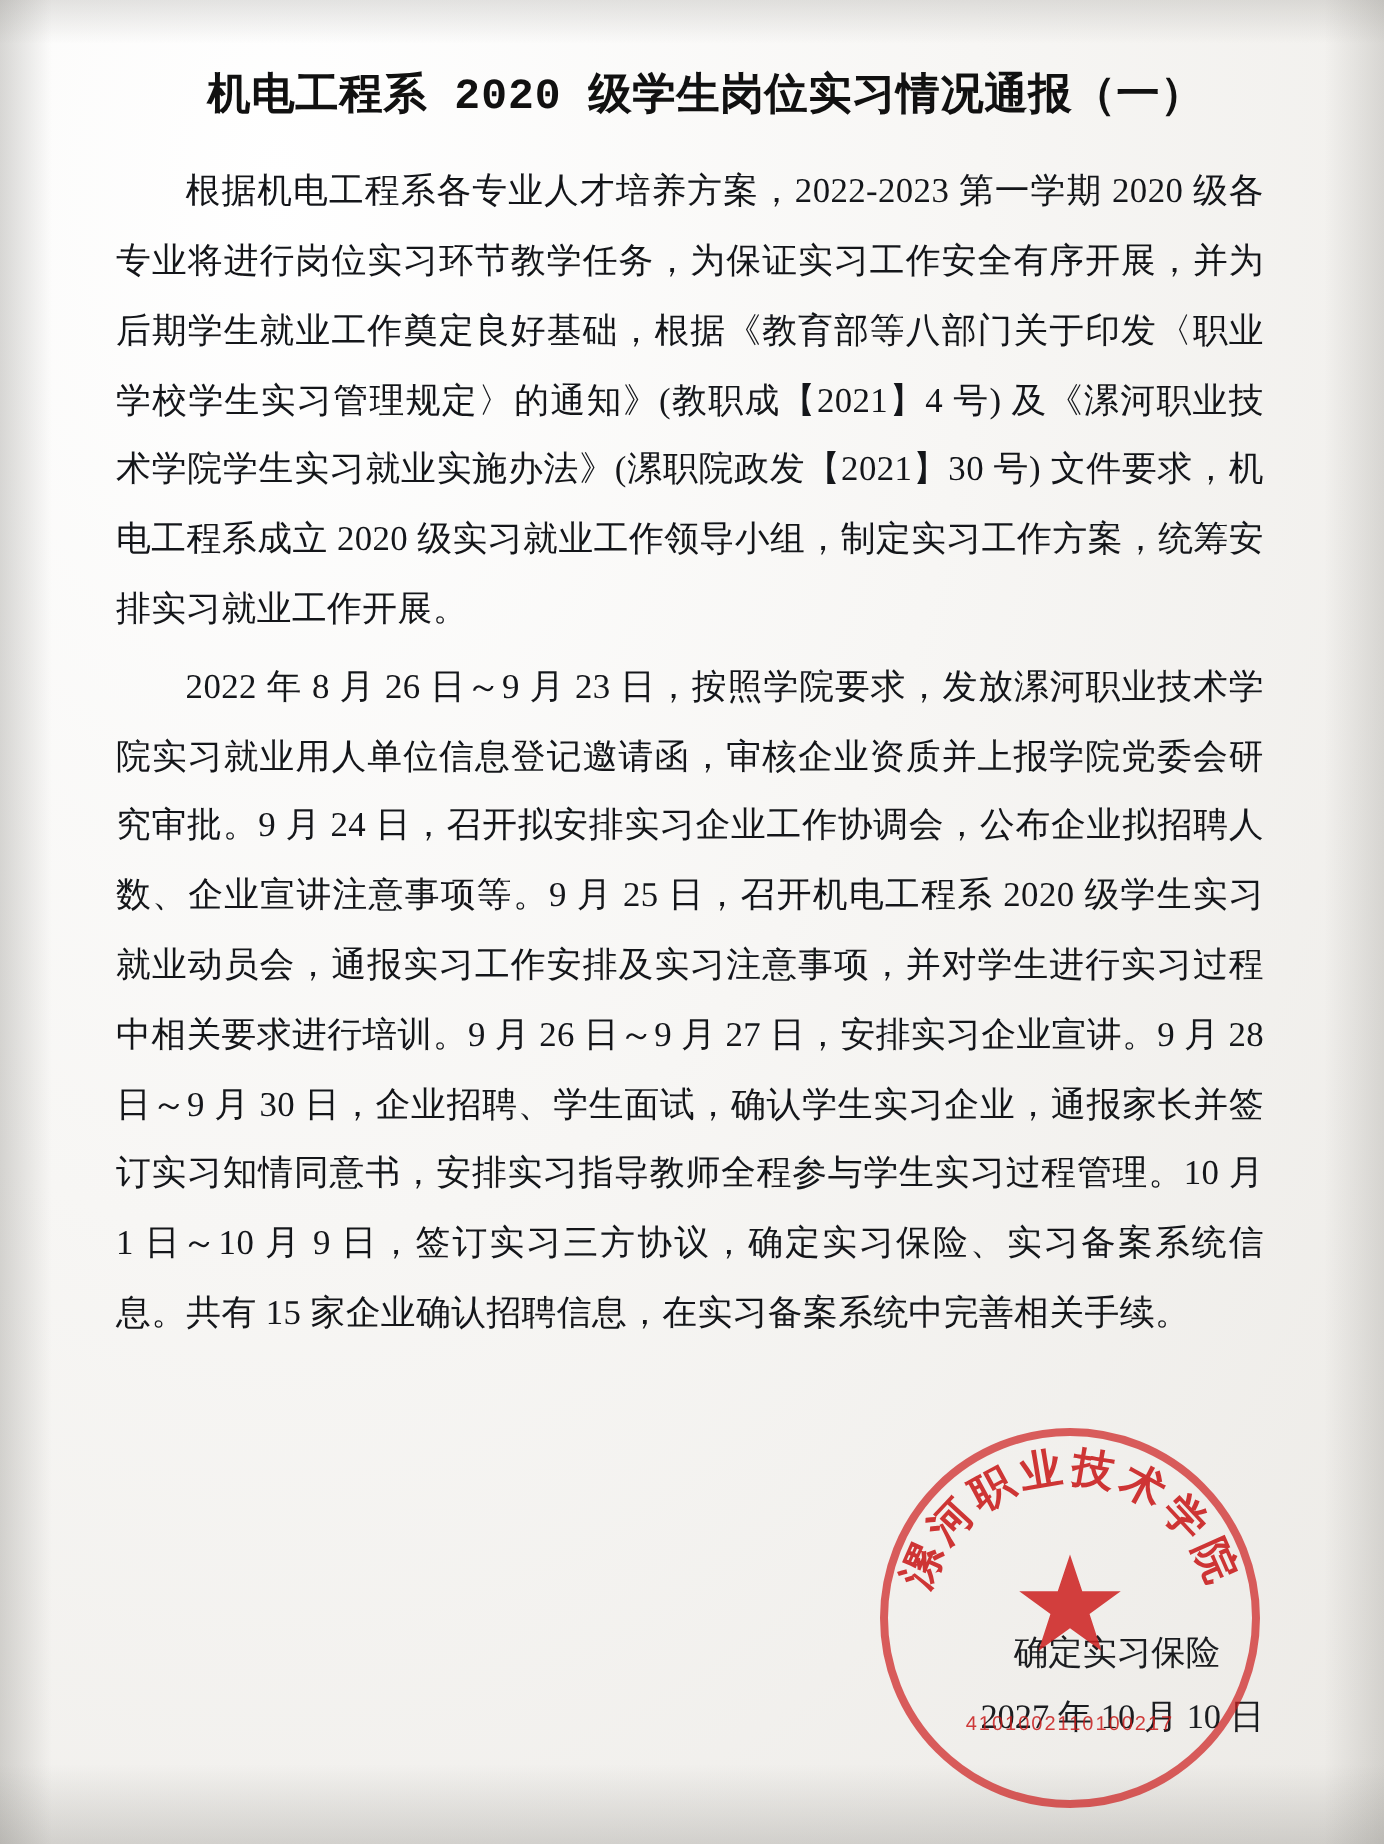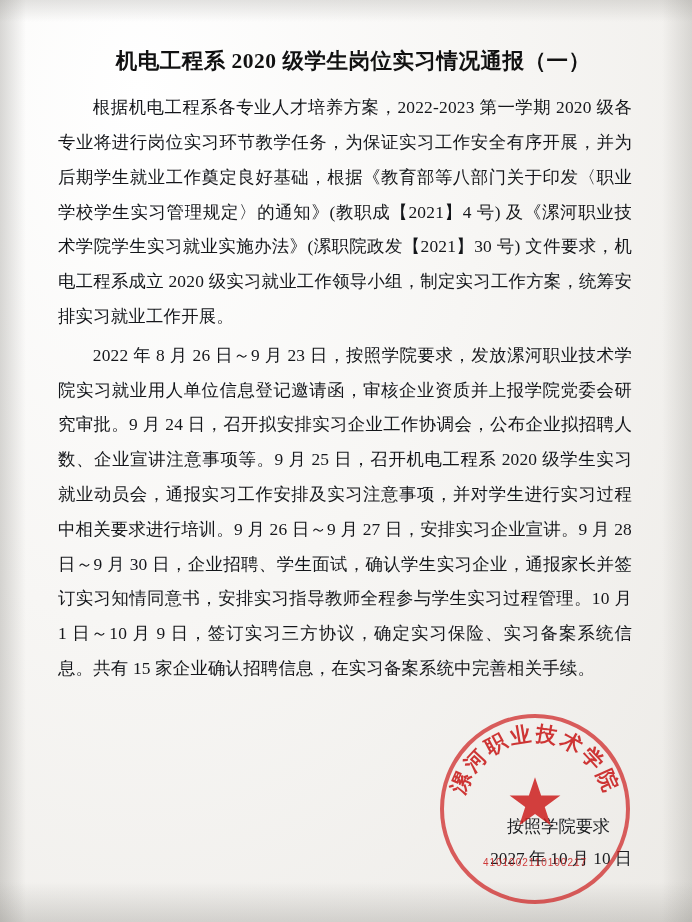--- a/index.html
+++ b/index.html
@@ -50,28 +50,28 @@
     background: linear-gradient(to top, rgba(120,118,112,0.26), rgba(255,255,255,0));
     pointer-events: none;
   }
   .content {
     position: absolute;
     left: 58px;
     right: 44px;
     top: 34px;
   }
   .doc-title {
-    font-family: Liberation Serif, serif;
+    font-family: Liberation Mono, monospace;
     font-weight: bold;
     font-size: 21.5px;
     letter-spacing: 0.5px;
     text-align: center;
     color: #111;
     line-height: 1.4;
-    margin: 12px 0 14px 0;
+    margin: 0 0 14px 0;
     white-space: nowrap;
   }
   .para {
     font-size: 17.4px;
     line-height: 2.00;
     color: #14161a;
     text-align: justify;
     text-justify: inter-ideograph;
     text-indent: 2em;
     margin: 0 16px 4px 0;
@@ -156,21 +156,21 @@
   <div class="paper-shade-bottom"></div>
 
   <div class="content">
     <h1 class="doc-title">机电工程系 2020 级学生岗位实习情况通报（一）</h1>
 
     <p class="para">根据机电工程系各专业人才培养方案，2022-2023 第一学期 2020 级各专业将进行岗位实习环节教学任务，为保证实习工作安全有序开展，并为后期学生就业工作奠定良好基础，根据《教育部等八部门关于印发〈职业学校学生实习管理规定〉的通知》(教职成【2021】4 号) 及《漯河职业技术学院学生实习就业实施办法》(漯职院政发【2021】30 号) 文件要求，机电工程系成立 2020 级实习就业工作领导小组，制定实习工作方案，统筹安排实习就业工作开展。</p>
     <p class="para">2022 年 8 月 26 日～9 月 23 日，按照学院要求，发放漯河职业技术学院实习就业用人单位信息登记邀请函，审核企业资质并上报学院党委会研究审批。9 月 24 日，召开拟安排实习企业工作协调会，公布企业拟招聘人数、企业宣讲注意事项等。9 月 25 日，召开机电工程系 2020 级学生实习就业动员会，通报实习工作安排及实习注意事项，并对学生进行实习过程中相关要求进行培训。9 月 26 日～9 月 27 日，安排实习企业宣讲。9 月 28 日～9 月 30 日，企业招聘、学生面试，确认学生实习企业，通报家长并签订实习知情同意书，安排实习指导教师全程参与学生实习过程管理。10 月 1 日～10 月 9 日，签订实习三方协议，确定实习保险、实习备案系统信息。共有 15 家企业确认招聘信息，在实习备案系统中完善相关手续。</p>
   </div>
 
   <div class="footer">
-    <div class="footer-org">按照学院要求</div>
+    <div class="footer-org">确定实习保险</div>
     <div class="footer-date">2027 年 10 月 10 日</div>
   </div>
 
   <div class="seal">
     <div class="seal-ring"></div>
     <svg class="seal-text-top" viewBox="0 0 190 190">
       <defs>
         <path id="sealArc" d="M 22,100 A 73,73 0 0 1 168,100"></path>
       </defs>
       <text>

